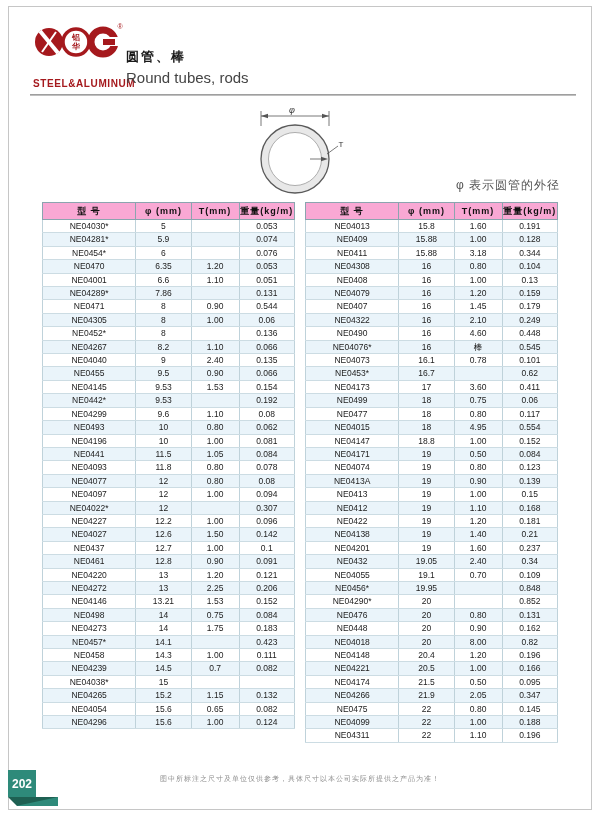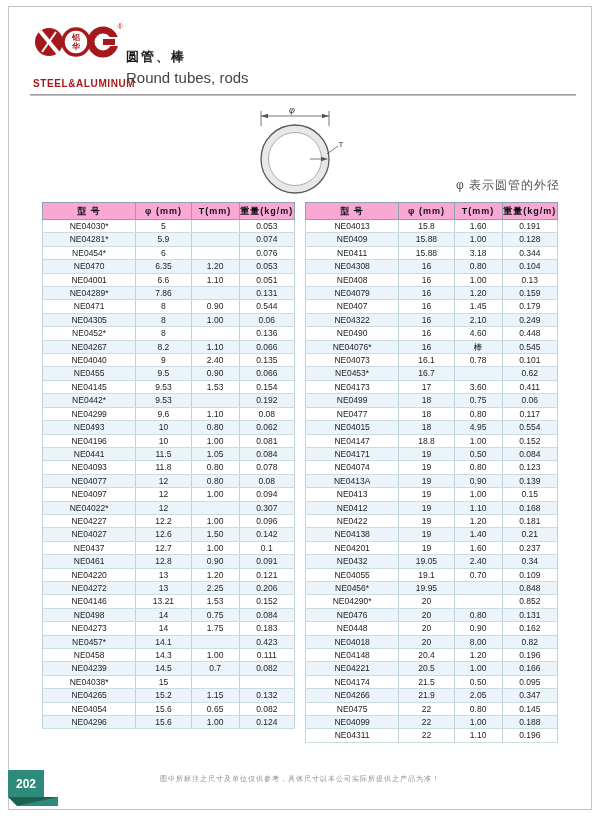--- a/index.html
+++ b/index.html
@@ -31,21 +31,21 @@
     font-size:8.5px; border:1px solid #8ba4af; }
   thead th { background:#f9a8d4; height:17px; font-size:9px; font-weight:bold;
     border:1px solid #8ba4af; color:#111; letter-spacing:1px; }
   tbody td { height:12.4px; line-height:12.4px; text-align:center; padding:0 1px;
     border-left:1px solid #bfd2da; border-right:1px solid #bfd2da;
     border-bottom:1px solid #ccdce3; color:#222; overflow:hidden; white-space:nowrap; }
   tbody tr:nth-child(even) { background:#eaf4fa; }
   col.c-model { width:37%; } col.c-phi { width:22%; } col.c-t { width:19%; } col.c-w { width:22%; }
 
   
-  .page-badge { position:absolute; left:8px; top:770px; width:36px; height:27px;
+  .page-badge { position:absolute; left:8px; top:770px; width:28px; height:27px;
     background:#2e8a7a; color:#fff; font-size:12px; font-weight:bold;
     display:flex; align-items:center; justify-content:center; }
   .page-badge::after { content:""; position:absolute; left:0; top:27px;
     border-top:9px solid #1e6052; border-right:42px solid #2e8a7a;
     border-bottom:0; border-left:0; width:8px; height:0;
     clip-path:polygon(0 0,100% 0,100% 100%,18% 100%); }
   .footer-note { position:absolute; left:0; top:774px; width:600px; text-align:center;
     font-size:7px; color:#8f8f8f; letter-spacing:1px; }
 </style>
 </head>

